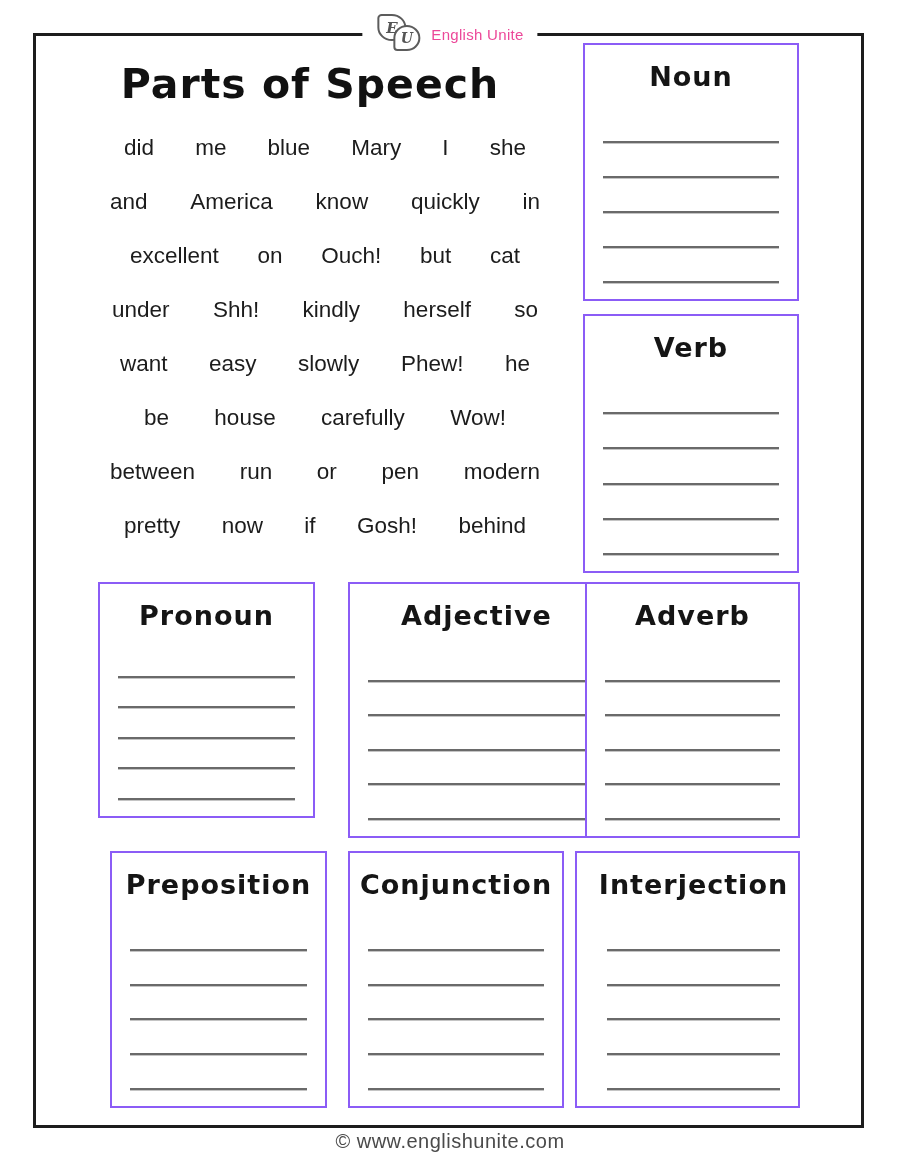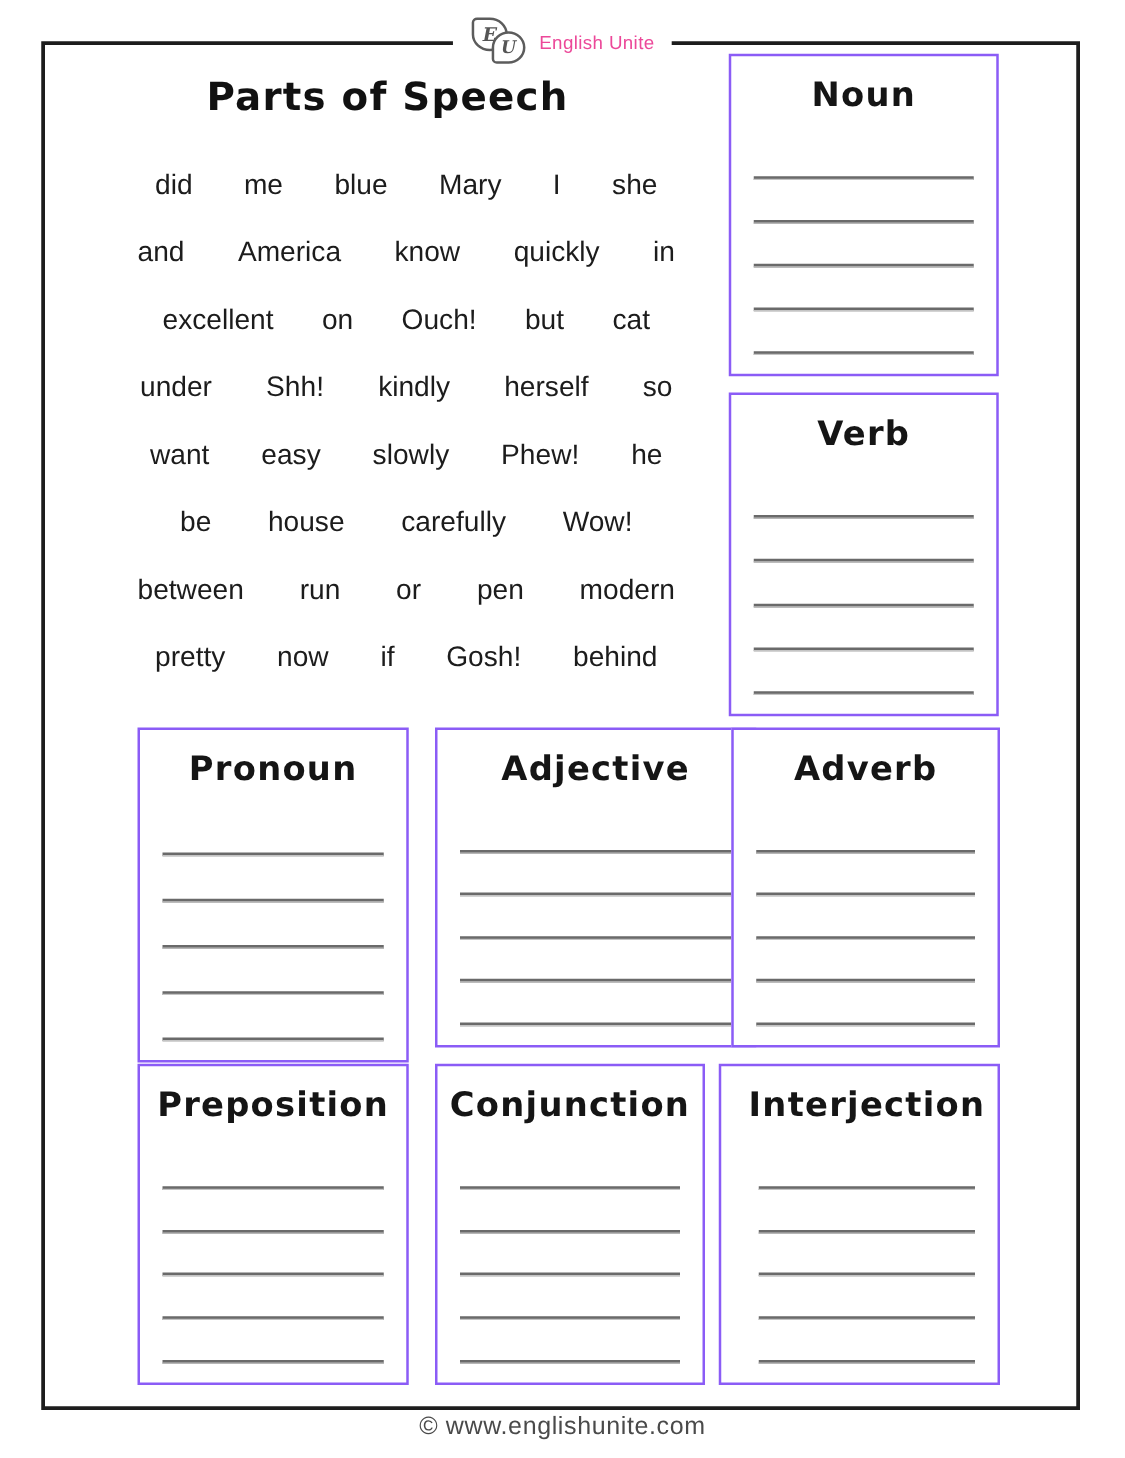--- a/index.html
+++ b/index.html
@@ -27,21 +27,21 @@
     position:absolute;box-sizing:border-box;background:#fff;
     border:2.5px solid #5c5c5c;display:flex;align-items:center;justify-content:center;
     font-family:"DejaVu Serif", serif;font-style:italic;font-weight:bold;color:#555;
   }
   .bubble.b1{left:1px;top:1px;width:29px;height:27px;font-size:15px;border-radius:15% 50% 50% 50%;}
   .bubble.b2{left:17px;top:12px;width:27px;height:26px;font-size:14px;border-radius:50% 50% 50% 15%;}
   .brand-text{font-size:15px;color:#ec4899;letter-spacing:.3px;}
   
   .title{
     position:absolute;left:110px;top:60px;width:400px;margin:0;
-    text-align:center;font-size:31px;font-weight:bold;letter-spacing:1px;
+    text-align:center;font-size:41px;font-weight:bold;letter-spacing:1px;
     font-family:"DejaVu Sans", sans-serif;color:#111;
   }
   
   .word-bank{position:absolute;left:108px;top:121px;width:434px;}
   .row{
     height:54px;display:flex;align-items:center;justify-content:space-between;
     font-size:22.5px;color:#1c1c1c;
   }
   .row:nth-child(1){padding:0 16px;}
   .row:nth-child(2){padding:0 2px;}
@@ -60,21 +60,21 @@
   .box-title{
     height:50px;display:flex;align-items:center;justify-content:center;
     font-family:"DejaVu Sans", sans-serif;font-size:27px;font-weight:600;
     letter-spacing:1px;color:#151515;padding-top:6px;
   }
   .lines{flex:1;display:flex;flex-direction:column;padding:8px 18px 15px;}
   .slot{flex:1;display:flex;align-items:flex-end;}
   .blank-line{width:100%;height:2px;background:#6a6a6a;border-bottom:1.5px solid #c4c4c4;}
   .noun{left:583px;top:43px;width:216px;height:258px;}
   .verb{left:583px;top:314px;width:216px;height:259px;}
-  .pronoun{left:110px;top:582px;width:217px;height:268px;}
+  .pronoun{left:98px;top:582px;width:217px;height:236px;}
   .adjective{left:348px;top:582px;width:257px;height:256px;}
   .adverb{left:585px;top:582px;width:215px;height:256px;}
   .preposition{left:110px;top:851px;width:217px;height:257px;}
   .conjunction{left:348px;top:851px;width:216px;height:257px;justify-content:space-between;}
   .interjection{left:575px;top:851px;width:225px;height:257px;padding-left:12px;}
   
   .footer{
     position:absolute;left:0;top:1130px;width:100%;
     text-align:center;font-size:20px;color:#4a4a4a;letter-spacing:.5px;
   }

